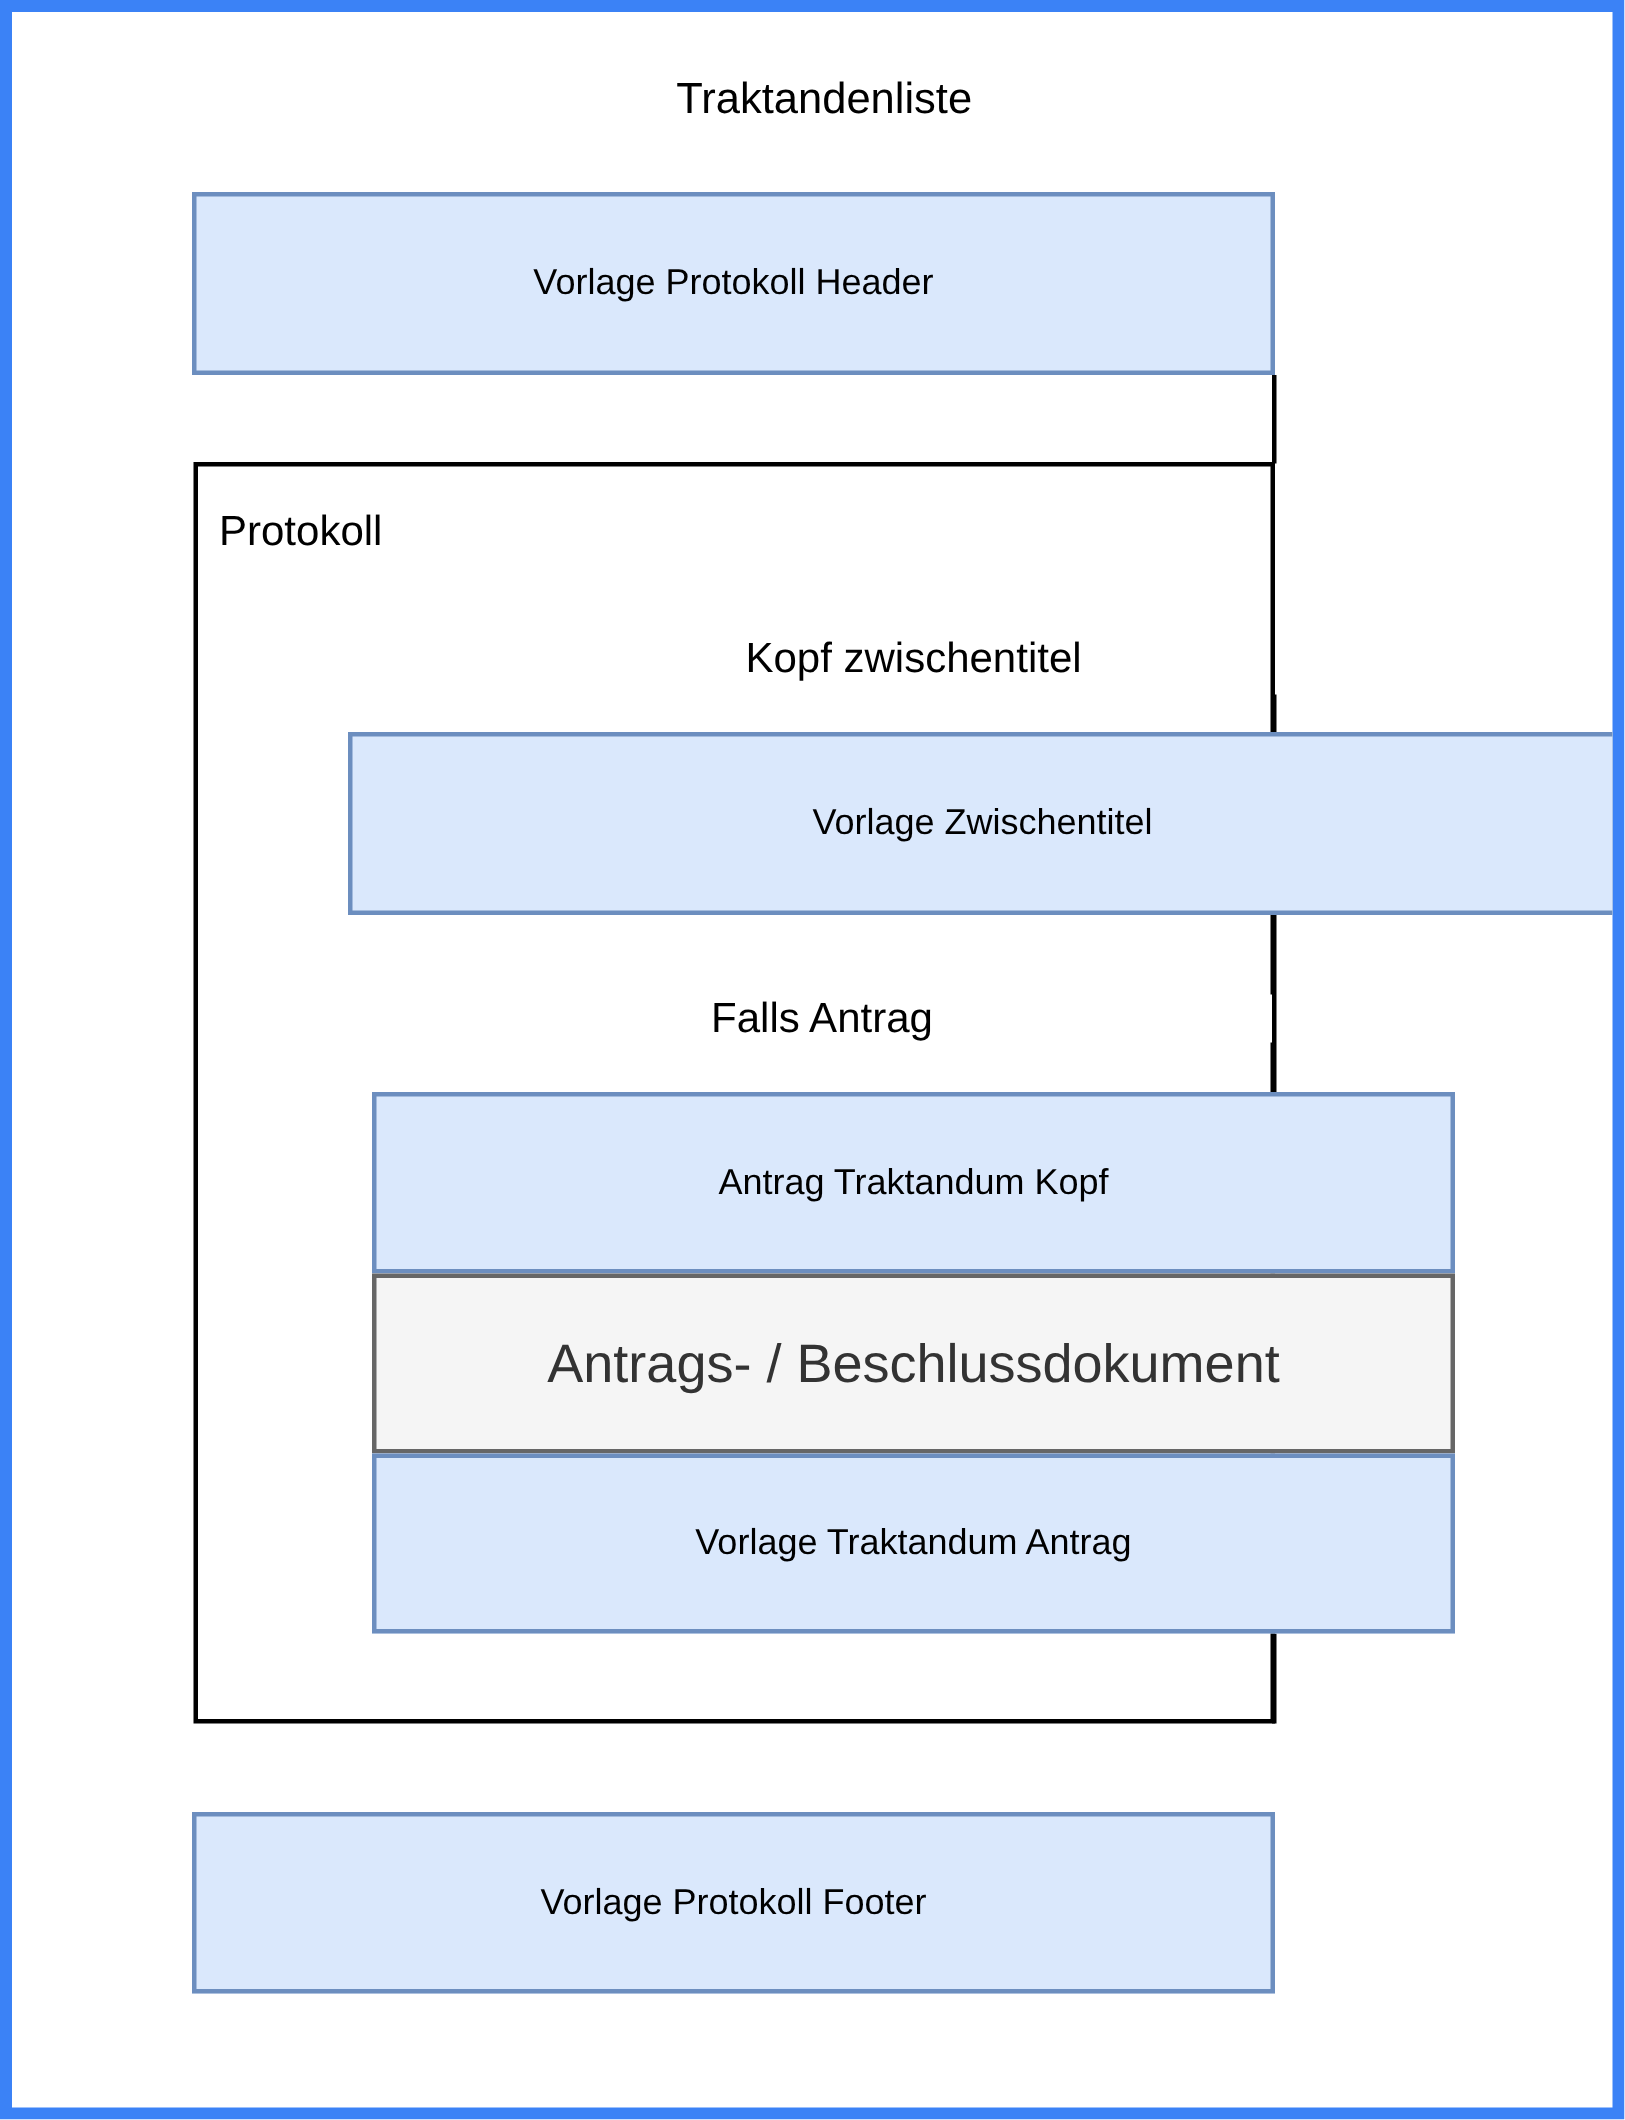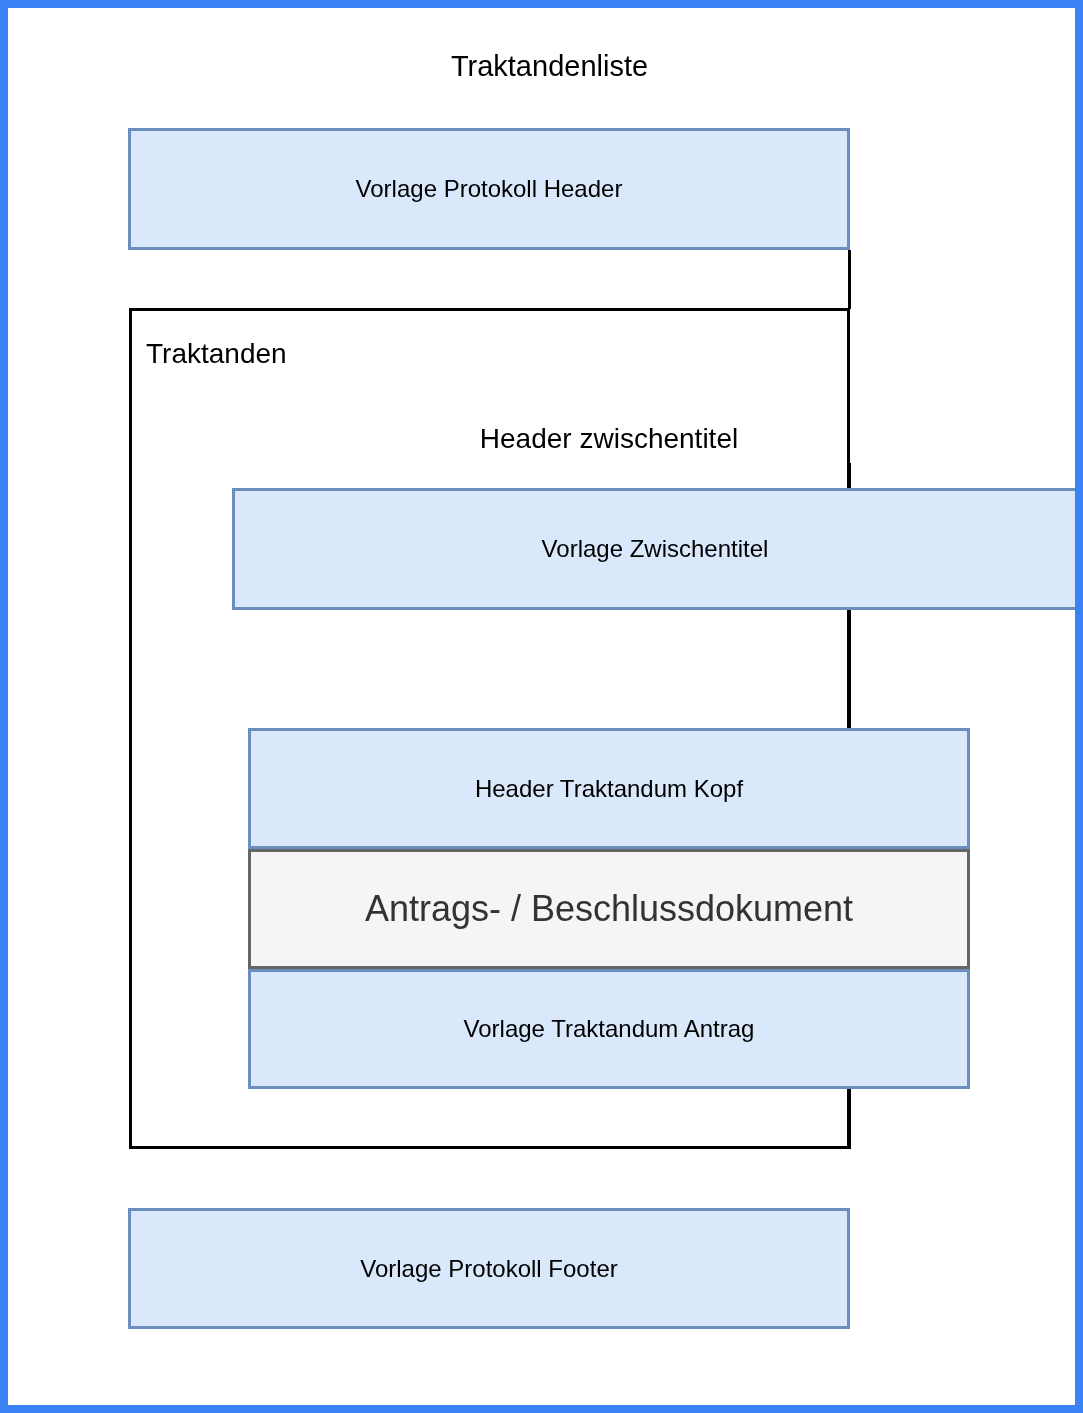--- a/index.html
+++ b/index.html
@@ -99,36 +99,37 @@
 
   <div class="abs diagram-title">Traktandenliste</div>
 
   <div class="abs blue-box" style="left:120px; top:120px; width:722px; height:122px;">
     <span>Vorlage Protokoll Header</span>
   </div>
 
   <div class="abs connector" style="left:840px; top:242px; width:3px; height:59px;"></div>
 
   <div class="abs group-container" style="left:121px; top:300px; width:721px; height:841px;">
-    <span class="group-label">Traktanden</span>
+    <span class="group-label">Protokoll</span>
   </div>
 
-  <div class="abs edge-label" style="left:240px; top:415px; width:722px;">Header zwischentitel</div>
+  <div class="abs edge-label" style="left:240px; top:415px; width:722px;">Kopf zwischentitel</div>
 
   <div class="abs connector" style="left:840px; top:455px; width:3px; height:30px;"></div>
 
   <div class="abs blue-box" style="left:224px; top:480px; width:846px; height:122px;">
     <span>Vorlage Zwischentitel</span>
   </div>
 
   <div class="abs connector" style="left:840px; top:602px; width:3px; height:119px;"></div>
 
+  <div class="abs edge-label" style="left:240px; top:655px; width:600px; background:#ffffff;">Falls Antrag</div>
 
   <div class="abs blue-box" style="left:240px; top:720px; width:722px; height:121px;">
-    <span>Header Traktandum Kopf</span>
+    <span>Antrag Traktandum Kopf</span>
   </div>
 
   <div class="abs grey-box" style="left:240px; top:841px; width:722px; height:120px;">
     <span>Antrags- / Beschlussdokument</span>
   </div>
 
   <div class="abs blue-box" style="left:240px; top:961px; width:722px; height:120px;">
     <span>Vorlage Traktandum Antrag</span>
   </div>
 

